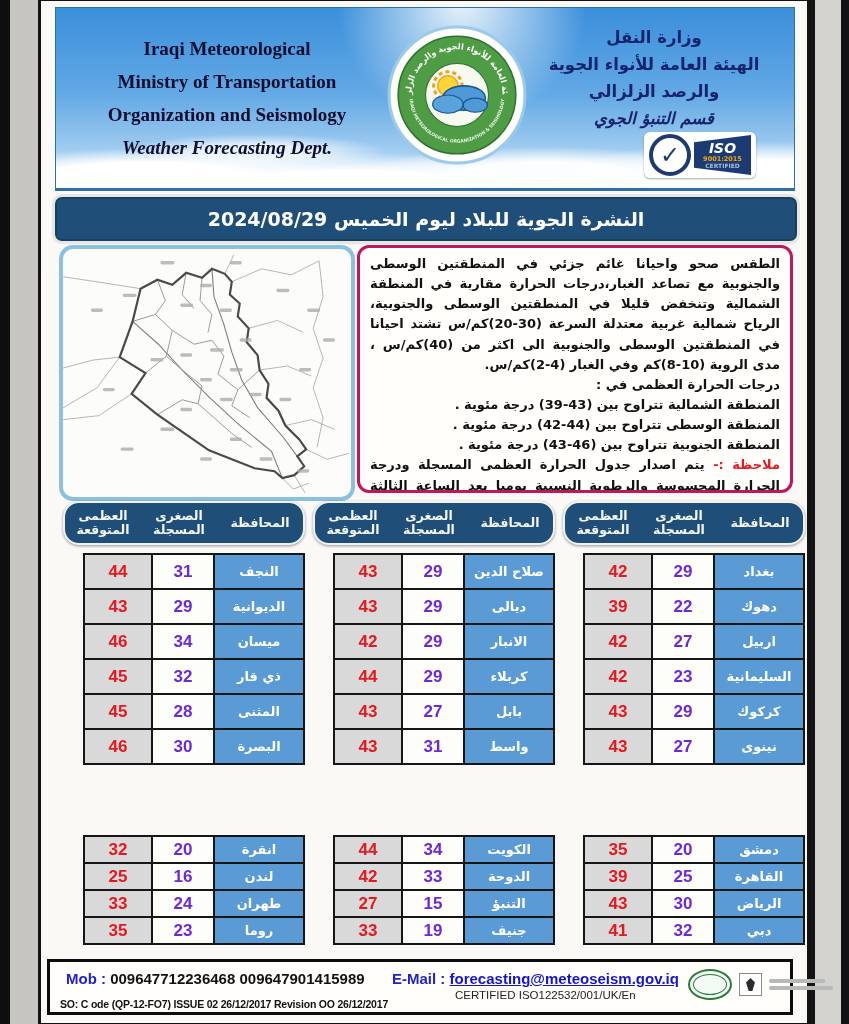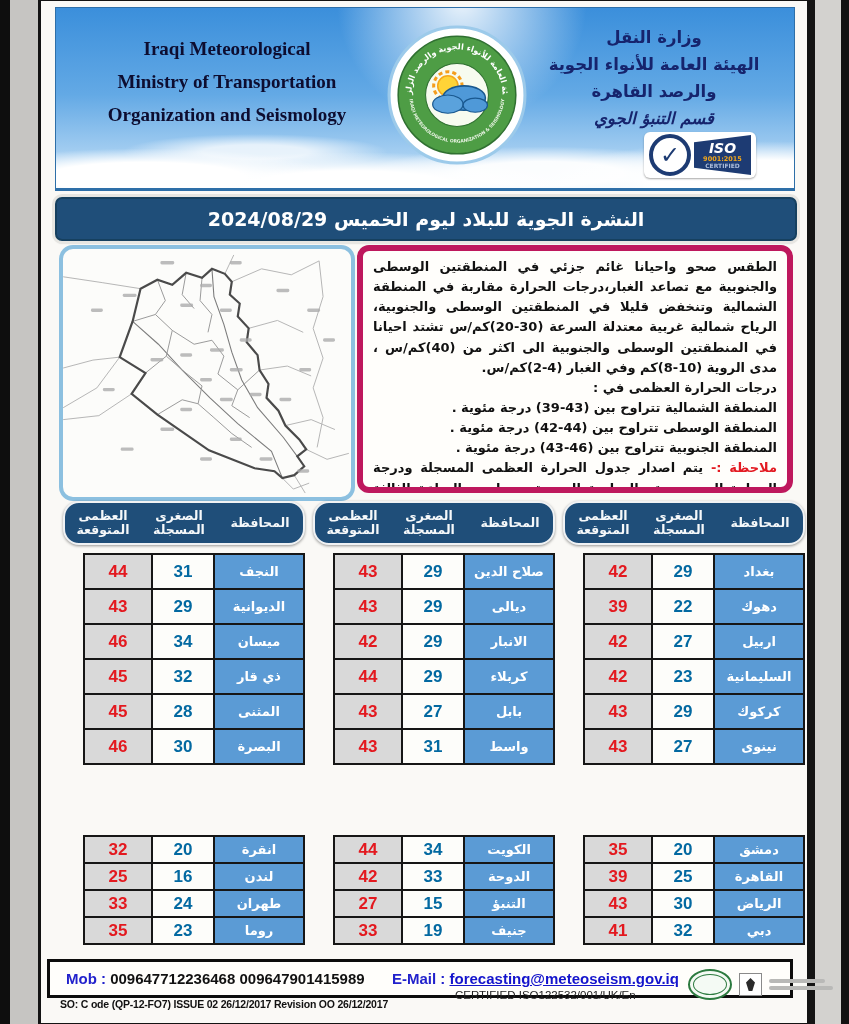--- a/index.html
+++ b/index.html
@@ -77,21 +77,21 @@
   .banner.b2{top:788px;}
 
   
   .map-panel{
     position:absolute;left:18px;top:244px;width:288px;height:248px;background:#fcfcfa;
     border:4px solid #8cc0e0;border-radius:14px;overflow:hidden;
   }
   .map-panel svg{display:block;width:100%;height:100%;}
   .fc-panel{
     position:absolute;left:316px;top:244px;width:436px;height:248px;background:#fffefb;
-    border:6px solid #be185d;border-radius:12px;direction:rtl;
+    border:3px solid #be185d;border-radius:12px;direction:rtl;
     padding:6px 10px;box-sizing:border-box;overflow:hidden;
     font-weight:bold;font-size:13px;color:#111;line-height:1.55;
   }
   .fc-par{text-align:justify;}
   .fc-line{text-align:right;}
   .note-label{color:#e31b23;}
 
   
   .pill{
     position:absolute;top:500px;width:242px;height:44px;background:#1f4e79;
@@ -111,26 +111,26 @@
     position:absolute;width:222px;direction:rtl;border-collapse:collapse;table-layout:fixed;
     background:#fff;
   }
   table.gt{top:552px;}
   table.ct{top:834px;}
   .t0{left:542px;}.t1{left:292px;}.t2{left:42px;}
   table.ttab td{border:2px solid #161616;text-align:center;vertical-align:middle;padding:0;}
   table.gt td{height:33px;}
   table.ct td{height:25px;}
   td.gov{width:88px;background:#5b9bd5;color:#fff;font-weight:bold;font-size:13px;}
-  td.min{width:60px;background:#fdfdfa;color:#0369a1;font-family:"Liberation Sans",sans-serif;font-weight:bold;font-size:17px;}
+  td.min{width:60px;background:#fdfdfa;color:#6d28d9;font-family:"Liberation Sans",sans-serif;font-weight:bold;font-size:17px;}
   td.max{width:66px;background:#d9d9d9;color:#e3191f;font-family:"Liberation Sans",sans-serif;font-weight:bold;font-size:17px;}
 
   
   .footer{
-    position:absolute;left:6px;top:958px;width:746px;height:39px;background:#fffefb;
+    position:absolute;left:6px;top:958px;width:746px;height:56px;background:#fffefb;
     border:3px solid #0c0c0c;box-sizing:border-box;
     font-family:"Liberation Sans",sans-serif;font-weight:bold;color:#111;padding-left:28px;
   }
   .mob{position:absolute;left:16px;top:8px;font-size:15px;}
   .mob .lbl{color:#2222cc;}
   .email{position:absolute;left:342px;top:8px;font-size:15px;}
   .email .lbl{color:#2222cc;}
   .email a{color:#1414cc;text-decoration:underline;}
   .certified{position:absolute;left:405px;top:27px;font-size:11.5px;font-weight:normal;color:#222;}
   .soline{position:absolute;left:10px;top:36px;font-size:10.5px;letter-spacing:-.2px;}
@@ -151,20 +151,21 @@
 <div class="strip r-gray"></div>
 <div class="strip r-black"></div>
 
 <div class="page">
 
   <div class="sky">
     <div class="en-block">
       <div>Iraqi Meteorological</div>
       <div>Ministry of Transportation</div>
       <div>Organization and Seismology</div>
+      <div class="it">Weather Forecasting Dept.</div>
     </div>
 
     <div class="logo">
       <svg viewBox="0 0 140 140">
         <circle cx="70" cy="70" r="67" fill="#ffffff" stroke="#9ccaea" stroke-width="3"></circle>
         <circle cx="70" cy="70" r="58" fill="#4e9d45" stroke="#2f7030" stroke-width="1.5"></circle>
         <circle cx="70" cy="70" r="31" fill="#f7fbef" stroke="#2f7030" stroke-width="1"></circle>
         <circle cx="61" cy="61" r="14" fill="none" stroke="#f49d1d" stroke-width="3" stroke-dasharray="4 3"></circle>
         <circle cx="61" cy="61" r="10" fill="#ffd437" stroke="#f4a81c" stroke-width="1.5"></circle>
         <ellipse cx="77" cy="73" rx="21" ry="12" fill="#4f99d8" stroke="#19588f" stroke-width="1.5"></ellipse>
@@ -177,21 +178,21 @@
         </text>
         <text font-size="4.4" fill="#eaf4e4" font-weight="bold" font-family="DejaVu Sans">
           <textPath href="#arcBot" startOffset="50%" text-anchor="middle">IRAQI METEOROLOGICAL ORGANIZATION &amp; SEISMOLOGY</textPath>
         </text>
       </svg>
     </div>
 
     <div class="ar-block">
       <div>وزارة النقل</div>
       <div>الهيئة العامة للأنواء الجوية</div>
-      <div>والرصد القاهرة</div>
+      <div>والرصد الزلزالي</div>
       <div class="it">قسم التنبؤ الجوي</div>
     </div>
 
     <div class="iso-badge">
       <div class="iso-circle">✓</div>
       <div class="iso-flag">
         <div class="t1">ISO</div>
         <div class="t2">9001:2015</div>
         <div class="t3">CERTIFIED</div>
       </div>

